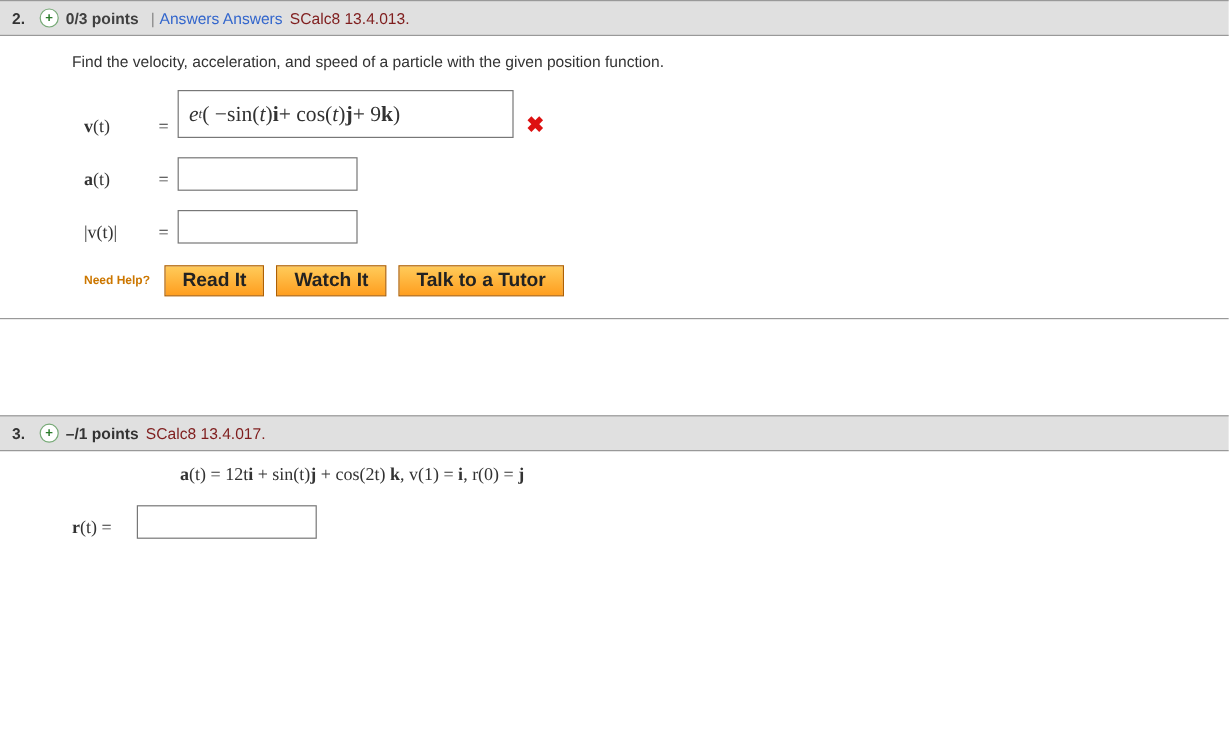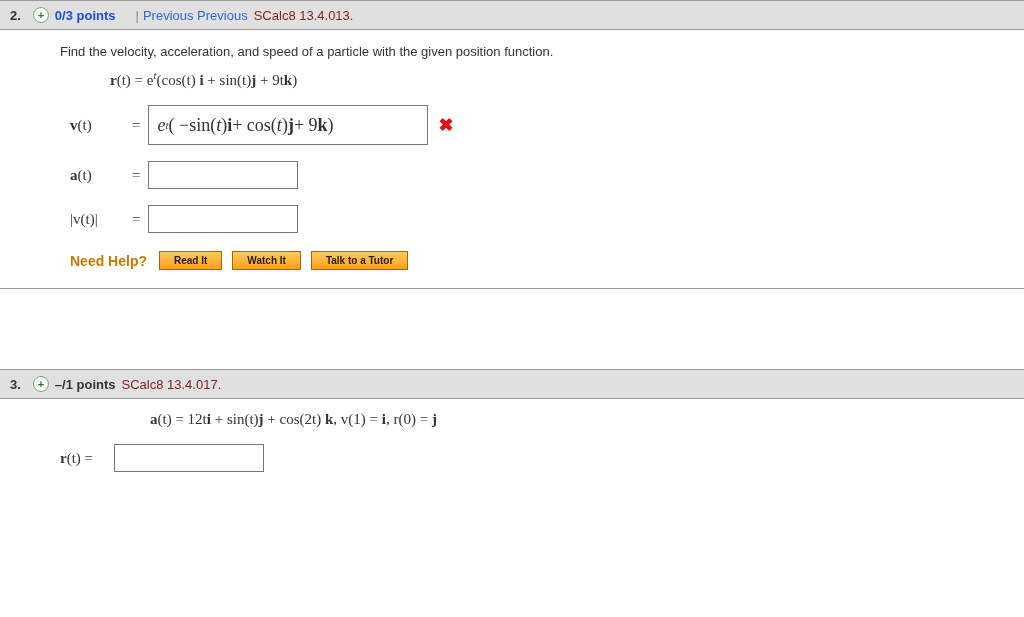--- a/index.html
+++ b/index.html
@@ -32,22 +32,22 @@
     border-radius: 50%;
     background: #fff;
     color: #2a7a2a;
     font-weight: bold;
     font-size: 11px;
     margin-right: 6px;
     line-height: 1;
   }
   .points {
     font-weight: bold;
-    color: #1d4ed8;
-    margin-right: 16px;
+    color: #404040;
+    margin-right: 6px;
   }
   .sep {
     color: #888;
     margin: 0 4px;
   }
   .prev-answers {
     color: #3366cc;
     cursor: pointer;
     margin-right: 6px;
   }
@@ -62,21 +62,21 @@
     margin: 6px 0 10px 0;
   }
   .formula {
     font-family: "Times New Roman", Times, serif;
     font-size: 15px;
     margin: 4px 0 16px 50px;
   }
   .formula .bold { font-weight: bold; }
   .answer-row {
     display: flex;
-    align-items: center;
+    align-items: flex-end;
     margin: 16px 0 16px 10px;
     font-family: "Times New Roman", Times, serif;
     font-size: 15px;
   }
   .answer-label {
     min-width: 54px;
     text-align: left;
   }
   .answer-label .b { font-weight: bold; }
   .eq {
@@ -106,58 +106,55 @@
     margin-left: 10px;
   }
   .need-help {
     margin: 18px 0 10px 10px;
     display: flex;
     align-items: center;
   }
   .need-help-label {
     color: #cc7700;
     font-weight: bold;
-    font-size: 14px;
+    font-size: 10px;
     margin-right: 12px;
   }
   .wa-button {
     background: linear-gradient(#ffcb5a, #ff9e1f);
     border: 1px solid #b06000;
     padding: 3px 14px;
     font-weight: bold;
-    font-size: 10px;
+    font-size: 16px;
     color: #222;
     margin-right: 10px;
     cursor: pointer;
     font-family: Verdana, Arial, sans-serif;
   }
   .spacer { height: 80px; }
   .negpts { color: #333; font-weight: bold; }
   .q2-body {
     padding: 8px 16px 24px 60px;
   }
 </style>
 </head>
 <body>
 
 <div class="question-header">
   <span class="qnum">2.</span>
   <span class="expand-icon">+</span>
   <span class="points">0/3 points</span>
   <span class="sep">|</span>
-  <span class="prev-answers">Previous Previous</span>
+  <span class="prev-answers">Answers Answers</span>
   <span class="refcode">SCalc8 13.4.013.</span>
 </div>
 
 <div class="question-body">
   <div class="prompt">Find the velocity, acceleration, and speed of a particle with the given position function.</div>
 
-  <div class="formula">
-    <span class="bold">r</span><span>(t) = e</span><span class="sup">t</span><span>(cos(t) </span><span class="bold">i</span><span> + sin(t)</span><span class="bold">j</span><span> + 9t</span><span class="bold">k</span><span>)</span>
-  </div>
 
   <div class="answer-row">
     <span class="answer-label"><span class="b">v</span><span>(t)</span></span>
     <span class="eq">=</span>
     <div class="answer-input big">
       <span style="font-style:italic">e</span>
         <span class="sup">t</span>
         <span style="font-style:normal">( −sin(</span>
         <span>t</span>
         <span style="font-style:normal">)</span>

